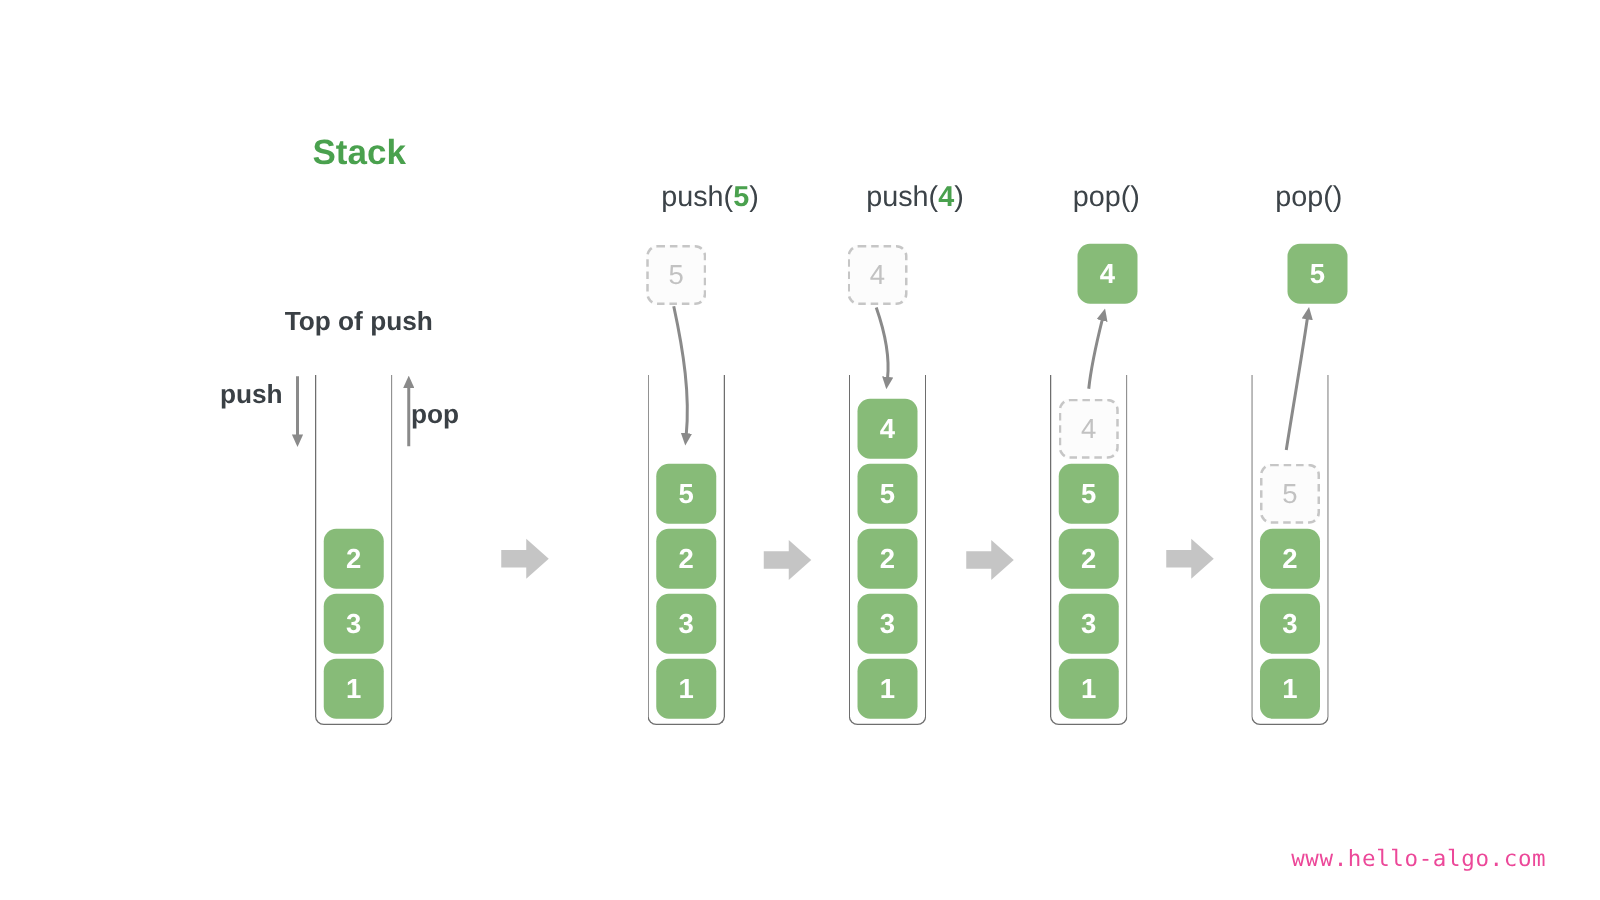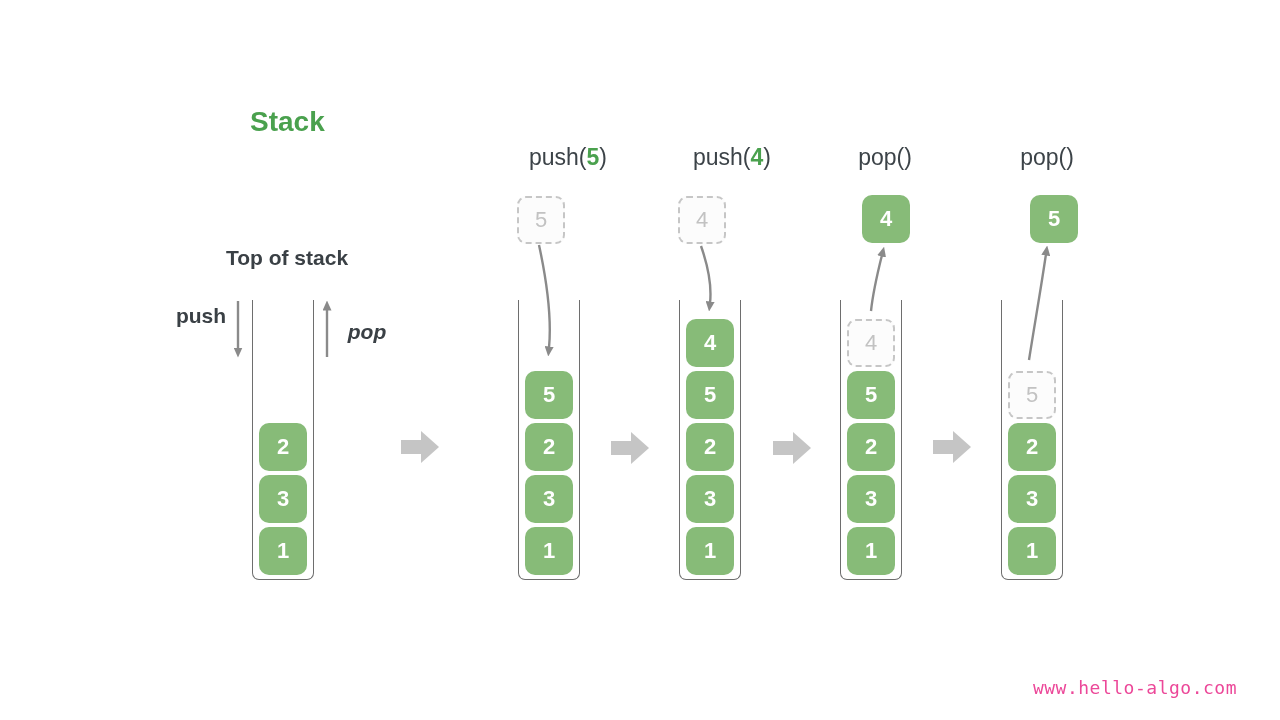--- a/index.html
+++ b/index.html
@@ -3,21 +3,21 @@
 <meta charset="utf-8">
 <style>
   html,body{margin:0;padding:0;background:#fff;}
   .canvas{position:relative;width:1280px;height:720px;background:#ffffff;overflow:hidden;
           font-family:"Liberation Sans",sans-serif;}
   .title{position:absolute;left:250px;top:106px;font-size:28px;font-weight:bold;color:#4AA14E;}
   .lbl{position:absolute;transform:translateX(-50%);font-weight:bold;color:#3A4045;font-size:21px;white-space:nowrap;}
   .lbl-top{left:287px;top:246px;}
   .lbl-bottom{left:284px;top:614px;}
   .lbl-push{left:201px;top:304px;}
-  .lbl-pop{left:367px;top:320px;font-style:italic;}
+  .lbl-pop{left:348px;top:320px;}
   .watermark{position:absolute;right:43px;top:677px;font-family:"DejaVu Sans Mono",monospace;
              font-size:18px;color:#ec4899;letter-spacing:0.5px;}
   .stack-container{position:absolute;top:300px;width:62px;height:280px;box-sizing:border-box;
              border-left:1.6px solid #6E6E6E;border-right:1.6px solid #6E6E6E;border-bottom:1.6px solid #6E6E6E;
              border-bottom-left-radius:7px;border-bottom-right-radius:7px;background:#fff;}
   .box{position:absolute;width:48px;height:48px;left:6px;box-sizing:border-box;border-radius:10px;
        background:#87BB78;color:#fff;font-size:22px;font-weight:bold;
        display:flex;align-items:center;justify-content:center;}
   .box.ghost{background:#FCFCFC;border:2px dashed #C6C6C6;color:#C2C2C2;font-weight:normal;border-radius:9px;}
   .box.floating{left:auto;}
@@ -26,21 +26,21 @@
   .op-arg{color:#4AA14E;font-weight:bold;}
   svg.overlay{position:absolute;left:0;top:0;pointer-events:none;}
 </style>
 </head>
 <body>
 
 <div class="canvas">
 
   <div class="title">Stack</div>
 
-  <div class="lbl lbl-top">Top of stack</div>
+  <div class="lbl lbl-top">Top of push</div>
   <div class="lbl lbl-push">push</div>
   <div class="lbl lbl-pop">pop</div>
 
   <div id="dynamic">
       <div class="stack-container" style="left: 252px;">
         <div class="box" style="top: 227px;">1</div>
         <div class="box" style="top: 175px;">3</div>
         <div class="box" style="top: 123px;">2</div>
       </div>
       <div class="op-label" style="left: 568px;"><span>push(</span><span class="op-arg">5</span><span>)</span></div>

